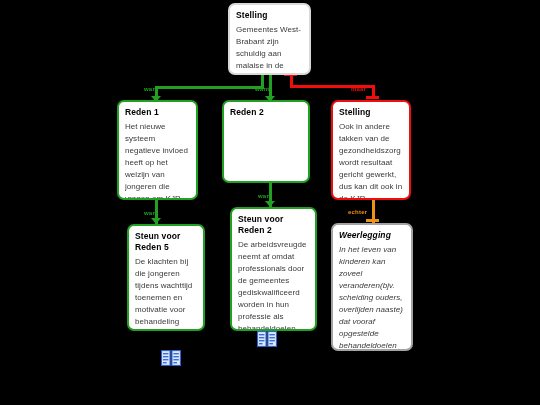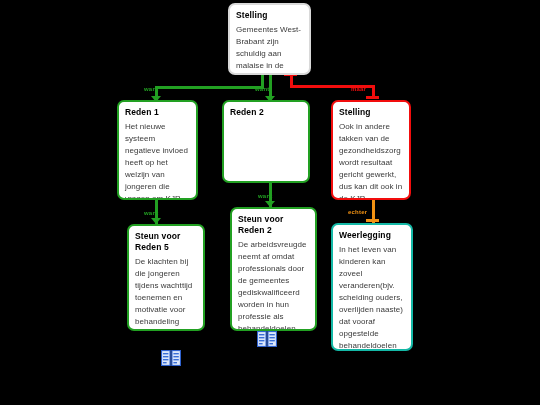--- a/index.html
+++ b/index.html
@@ -37,21 +37,21 @@
   .card .body {
     font-size: 8px;
     color: #3a3a3a;
     line-height: 12px;
     margin: 0;
     letter-spacing: 0.05px;
   }
 
   .card.green  { border: 2px solid #22a022; }
   .card.red    { border: 2px solid #f20d0d; }
-  .card.orange { border: 2px solid #14b8a6; }
+  .card.orange { border: 2px solid #a3a3a3; font-style: italic; }
   .card.plain  { border: 2px solid #d9d9d9; }
 
   
   .conn {
     position: absolute;
     box-sizing: border-box;
   }
   .conn.v { width: 3px; }
   .conn.h { height: 3px; }
   .conn.green  { background: #22a022; }

